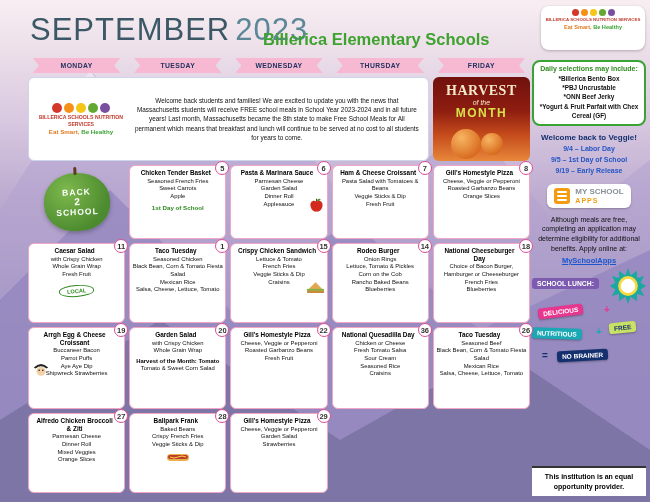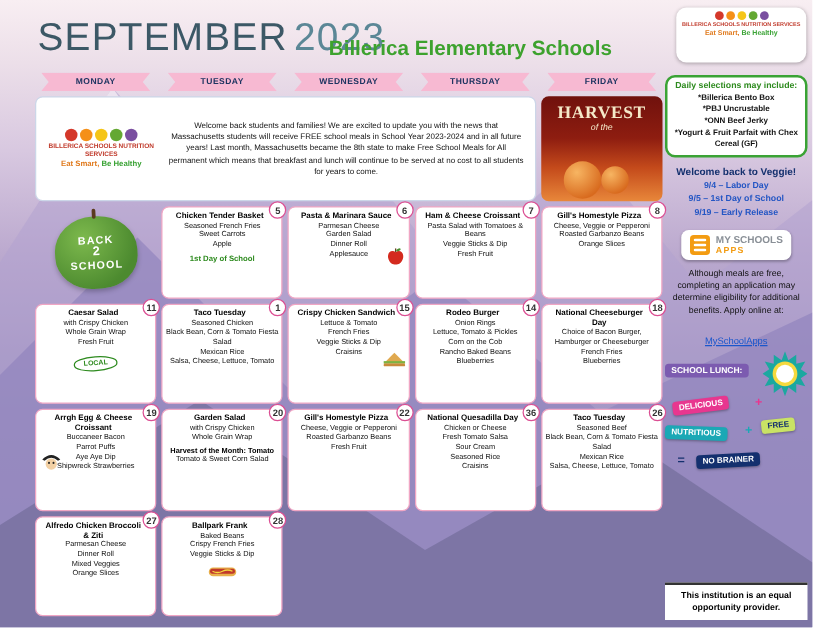--- a/index.html
+++ b/index.html
@@ -79,21 +79,21 @@
   .dates { text-align:center; margin-top:2px; }
   .date-line { font-size:7px; font-weight:bold; color:#2456c4; line-height:1.55; }
   .msa { margin:7px auto 0; background:#fff; border-radius:6px; padding:4px 7px; display:flex; align-items:center; gap:5px;
     box-shadow:0 1px 2px rgba(0,0,0,.25); }
   .msa-icon { width:16px; height:16px; background:#f39c12; border-radius:3px; display:flex; flex-direction:column;
     justify-content:center; gap:2px; padding:3px; }
   .msa-icon span { display:block; height:2px; background:#fff; border-radius:1px; }
   .msa-l1 { font-size:8px; font-weight:bold; color:#8a9097; line-height:1.1; }
   .msa-l2 { font-size:7px; font-weight:bold; color:#f39c12; letter-spacing:1px; }
   .apply { margin-top:7px; text-align:center; font-size:7px; line-height:1.4; color:#111; padding:0 2px; }
-  .apply-link { display:inline-block; margin-top:14px; color:#1a56cc; font-weight:normal; text-decoration:underline; font-size:7.5px; }
+  .apply-link { display:inline-block; margin-top:2px; color:#1a56cc; font-weight:bold; text-decoration:underline; font-size:7.5px; }
   .lunch-cluster { position:relative; margin-top:6px; height:98px; }
   .sl-label { position:absolute; left:0; top:6px; background:#7c5bb0; color:#fff; font-weight:bold; font-size:6.8px;
     padding:2px 5px; border-radius:3px; }
   .starburst { position:absolute; right:0; top:-4px; width:36px; height:36px; }
   .badge { position:absolute; padding:2px 5px; border-radius:3px; color:#fff; font-weight:bold; font-size:6.5px;
     box-shadow:0 1px 2px rgba(0,0,0,.3); white-space:nowrap; }
   .b-del { left:6px; top:34px; background:#e8368f; transform:rotate(-7deg); }
   .plus1 { position:absolute; left:72px; top:32px; color:#e8368f; font-weight:bold; font-size:10px; }
   .b-nut { left:0px; top:56px; background:#1ba8b5; transform:rotate(2deg); }
   .plus2 { position:absolute; left:64px; top:54px; color:#1ba8b5; font-weight:bold; font-size:10px; }
@@ -160,20 +160,21 @@
             <span class="t1">Eat Smart,</span>
             <span class="t2">Be Healthy</span>
           </div>
         </div>
         <div class="wb-text">Welcome back students and families! We are excited to update you with the news that Massachusetts students will receive FREE school meals in School Year 2023-2024 and in all future years! Last month, Massachusetts became the 8th state to make Free School Meals for All permanent which means that breakfast and lunch will continue to be served at no cost to all students for years to come.</div>
       </div>
 
       <div class="harvest-cell">
         <div class="hv1">HARVEST</div>
         <div class="hv2">of the</div>
+        <div class="hv3">MONTH</div>
         <span class="peach p1"></span>
         <span class="peach p2"></span>
       </div>
 
       <div class="b2s-cell">
         <div class="apple-b2s">
           <span class="stem"></span>
           <span class="b2s1">BACK</span>
           <span class="b2s2">2</span>
           <span class="b2s3">SCHOOL</span>
@@ -371,20 +372,29 @@
             <div class="menu-line">Crispy French Fries</div>
             <div class="menu-line">Veggie Sticks &amp; Dip</div>
           </div>
         <svg class="hotdog-inline" viewBox="0 0 24 12">
           <rect x="1" y="3" width="22" height="7" rx="3.5" fill="#e8b04b"></rect>
           <rect x="2" y="4" width="20" height="4" rx="2" fill="#c0392b"></rect>
           <path d="M4 6 q4 2 8 0 q4 -2 8 0" stroke="#f5d93e" fill="none" stroke-width="1"></path>
         </svg>
       </div>
 
+      <div class="cell">
+        <span class="day-circle">29</span>
+        <div class="title">Gill's Homestyle Pizza</div>
+        <div>
+            <div class="menu-line">Cheese, Veggie or Pepperoni</div>
+            <div class="menu-line">Garden Salad</div>
+            <div class="menu-line">Strawberries</div>
+          </div>
+      </div>
 
     </div>
   </div>
 
   <div class="sidebar">
 
     <div class="daily-box">
       <div class="daily-title">Daily selections may include:</div>
       <div>
           <div class="daily-item">*Billerica Bento Box</div>
@@ -402,21 +412,21 @@
         <div class="date-line">9/19 – Early Release</div>
       </div>
 
     <div class="msa">
       <div class="msa-icon">
           <span></span>
           <span></span>
           <span></span>
         </div>
       <div class="msa-text">
-        <div class="msa-l1">MY SCHOOLS</div>
+        <div class="msa-l1">MY SCHOOL</div>
         <div class="msa-l2">APPS</div>
       </div>
     </div>
 
     <div class="apply">
       <span>Although meals are free, completing an application may determine eligibility for additional benefits. Apply online at:</span>
       <a class="apply-link" href="#">MySchoolApps</a>
     </div>
 
     <div class="lunch-cluster">

